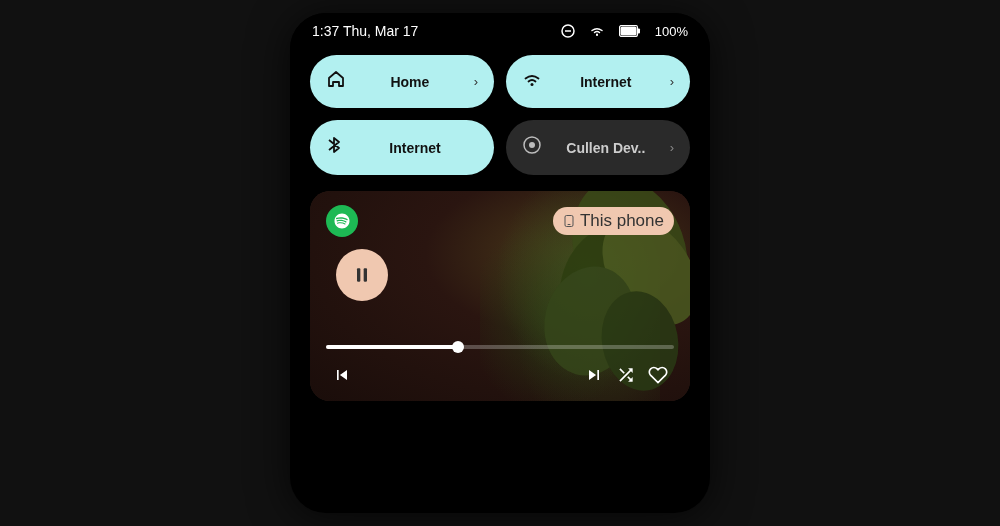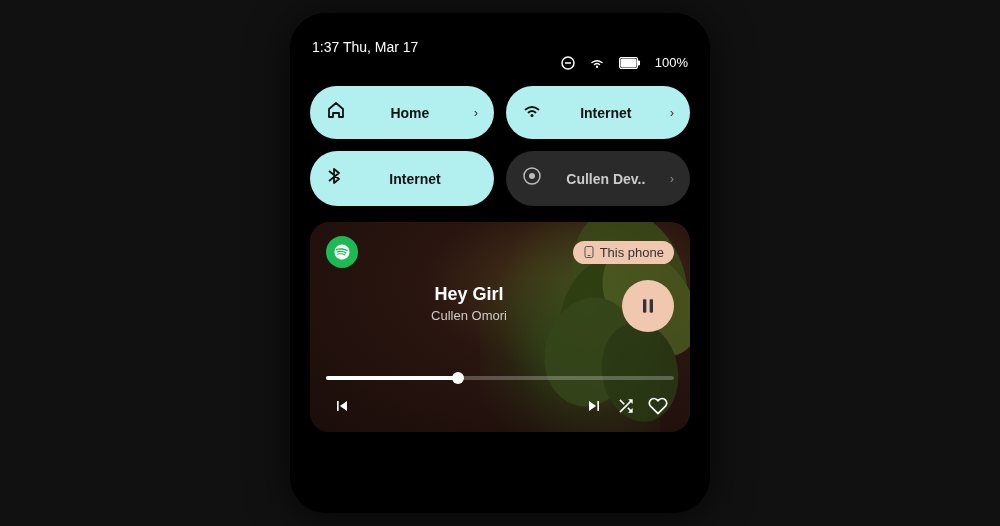--- a/index.html
+++ b/index.html
@@ -41,21 +41,20 @@
       font-size: 14px;
       font-weight: 500;
     }
 
     .status-icons {
       display: flex;
       align-items: center;
       gap: 14px;
       color: #fff;
       font-size: 13px;
-      margin-top: 32px;
     }
 
     
     .tiles-area {
       background: #000;
       padding: 10px 20px 16px 20px;
       display: grid;
       grid-template-columns: 1fr 1fr;
       gap: 12px;
     }
@@ -165,21 +164,21 @@
 
     .spotify-icon svg {
       width: 18px;
       height: 18px;
     }
 
     .this-phone-badge {
       background: #f0c8b0;
       border-radius: 14px;
       padding: 4px 10px;
-      font-size: 13px;
+      font-size: 17px;
       font-weight: 500;
       color: #333;
       display: flex;
       align-items: center;
       gap: 5px;
     }
 
     .media-info-row {
       display: flex;
       justify-content: space-between;
@@ -369,24 +368,20 @@
         <div class="this-phone-badge">
           <svg width="12" height="12" viewBox="0 0 12 12" fill="#555">
             <rect x="2" y="0.5" width="8" height="11" rx="1.5" stroke="#555" stroke-width="1" fill="none"></rect>
             <rect x="4.5" y="9" width="3" height="1" rx="0.5" fill="#555"></rect>
           </svg>
           <span>This phone</span>
         </div>
       </div>
 
       <div class="media-info-row">
-        <div class="track-info">
-          <div class="track-title">Hey Girl</div>
-          <div class="track-artist">Cullen Omori</div>
-        </div>
         <div class="pause-btn">
           <svg viewBox="0 0 24 24" fill="#333">
             <rect x="6" y="4" width="4" height="16" rx="1" fill="#333"></rect>
             <rect x="14" y="4" width="4" height="16" rx="1" fill="#333"></rect>
           </svg>
         </div>
       </div>
 
       <div class="progress-area">
         <div class="progress-bar-container">

